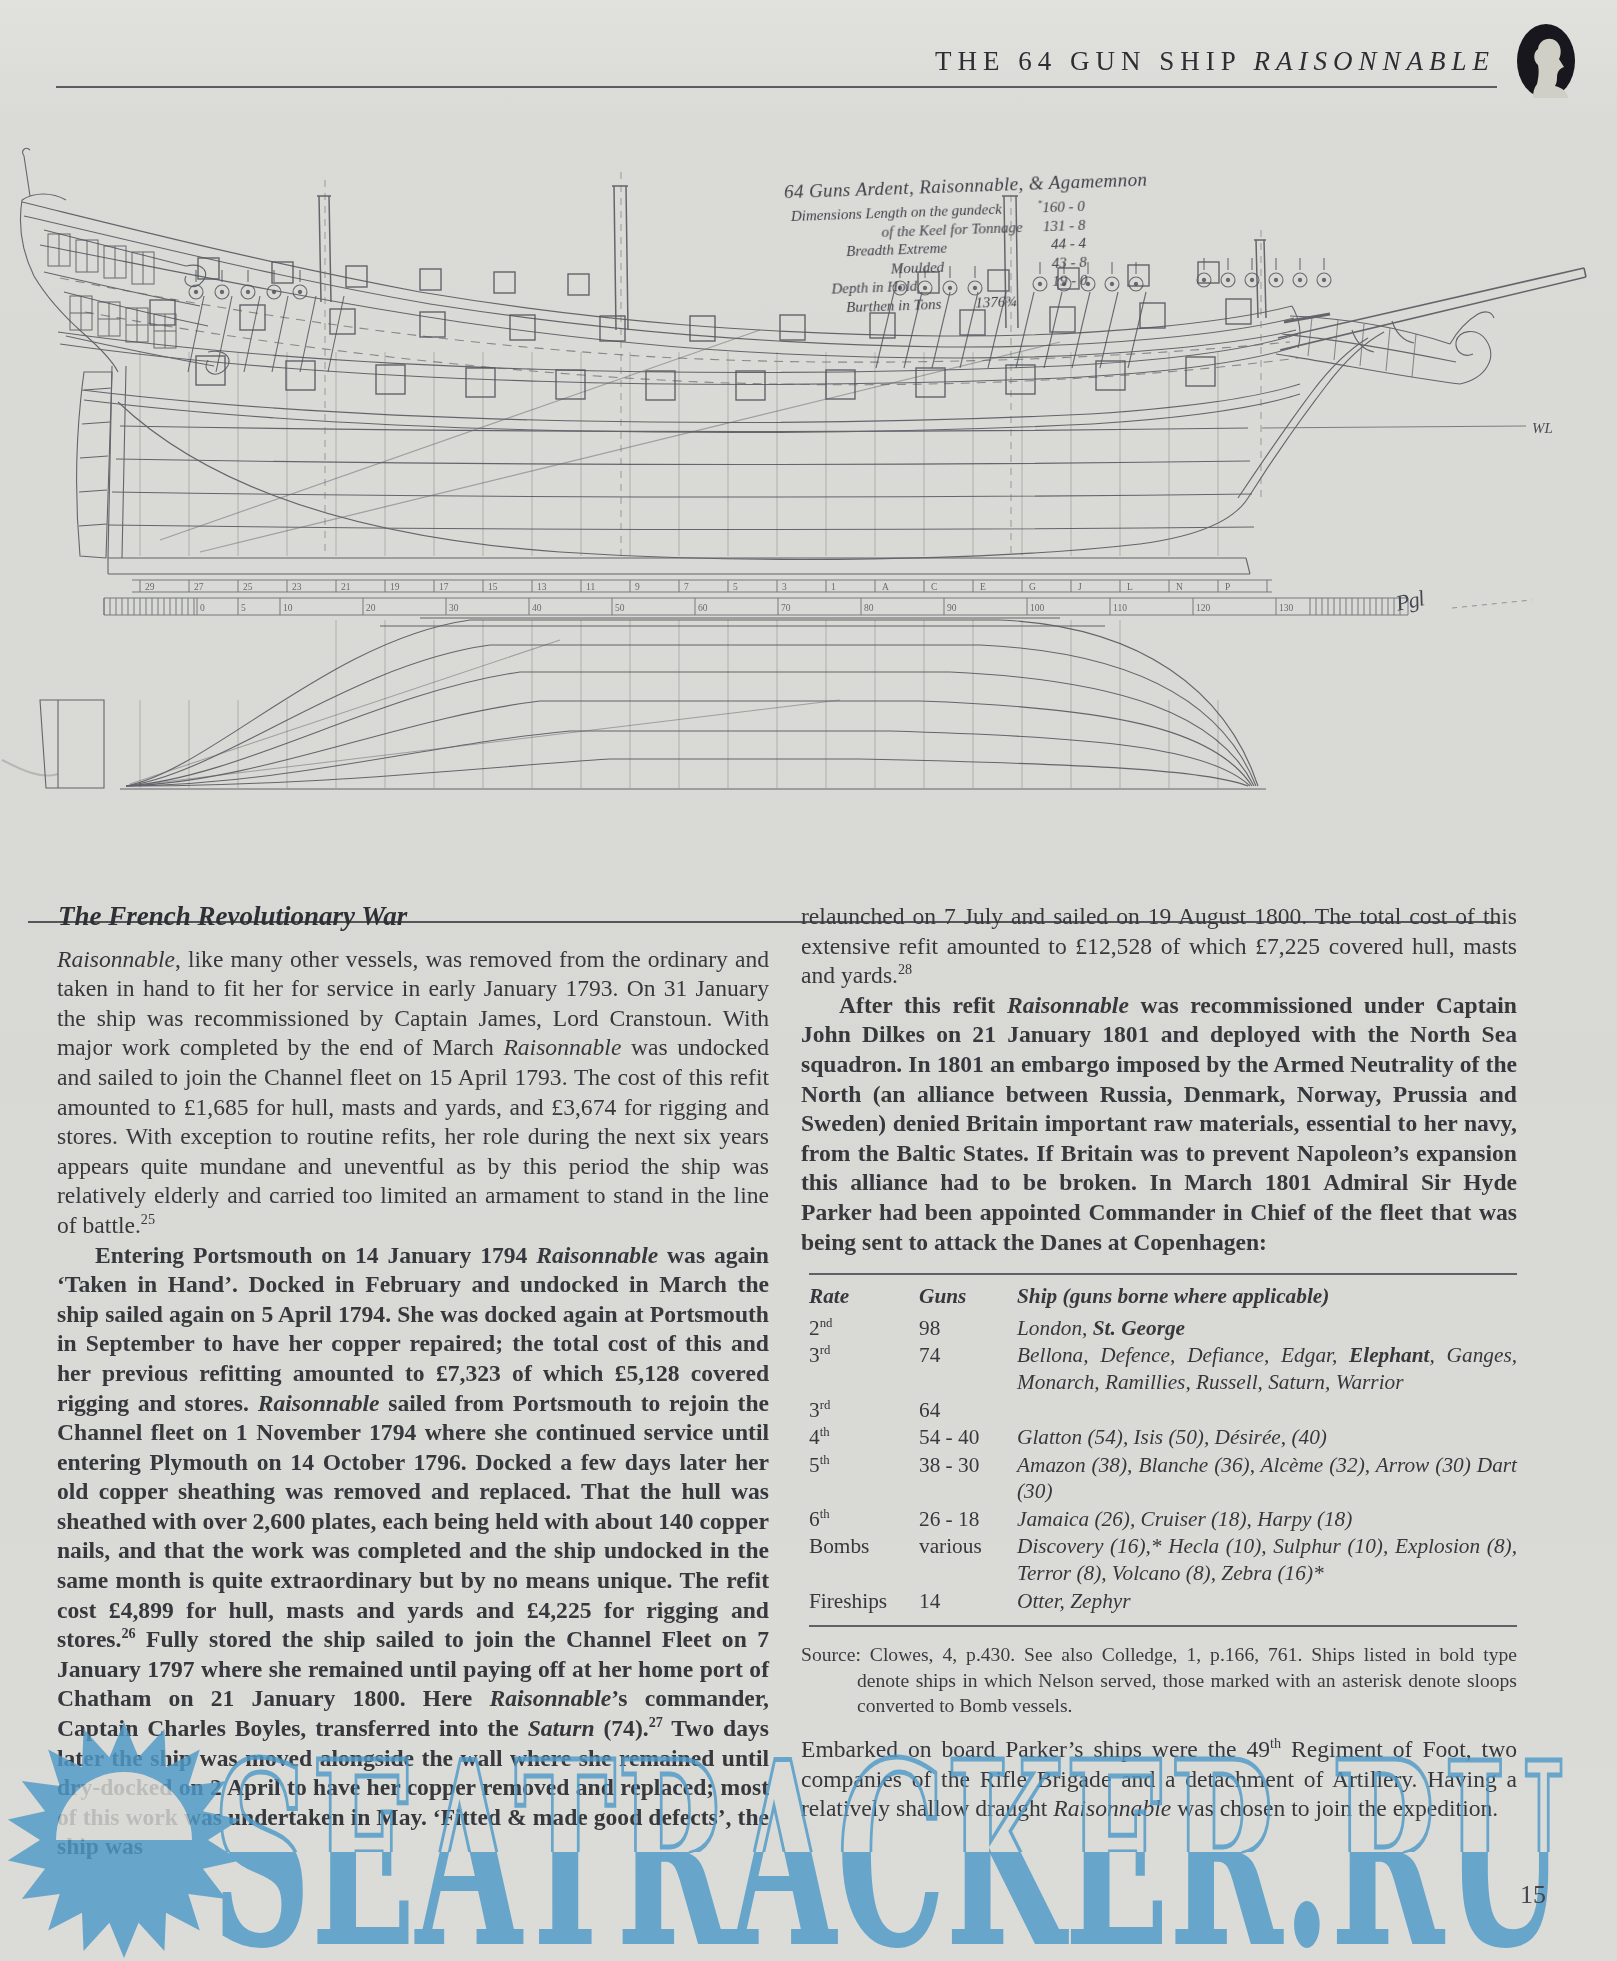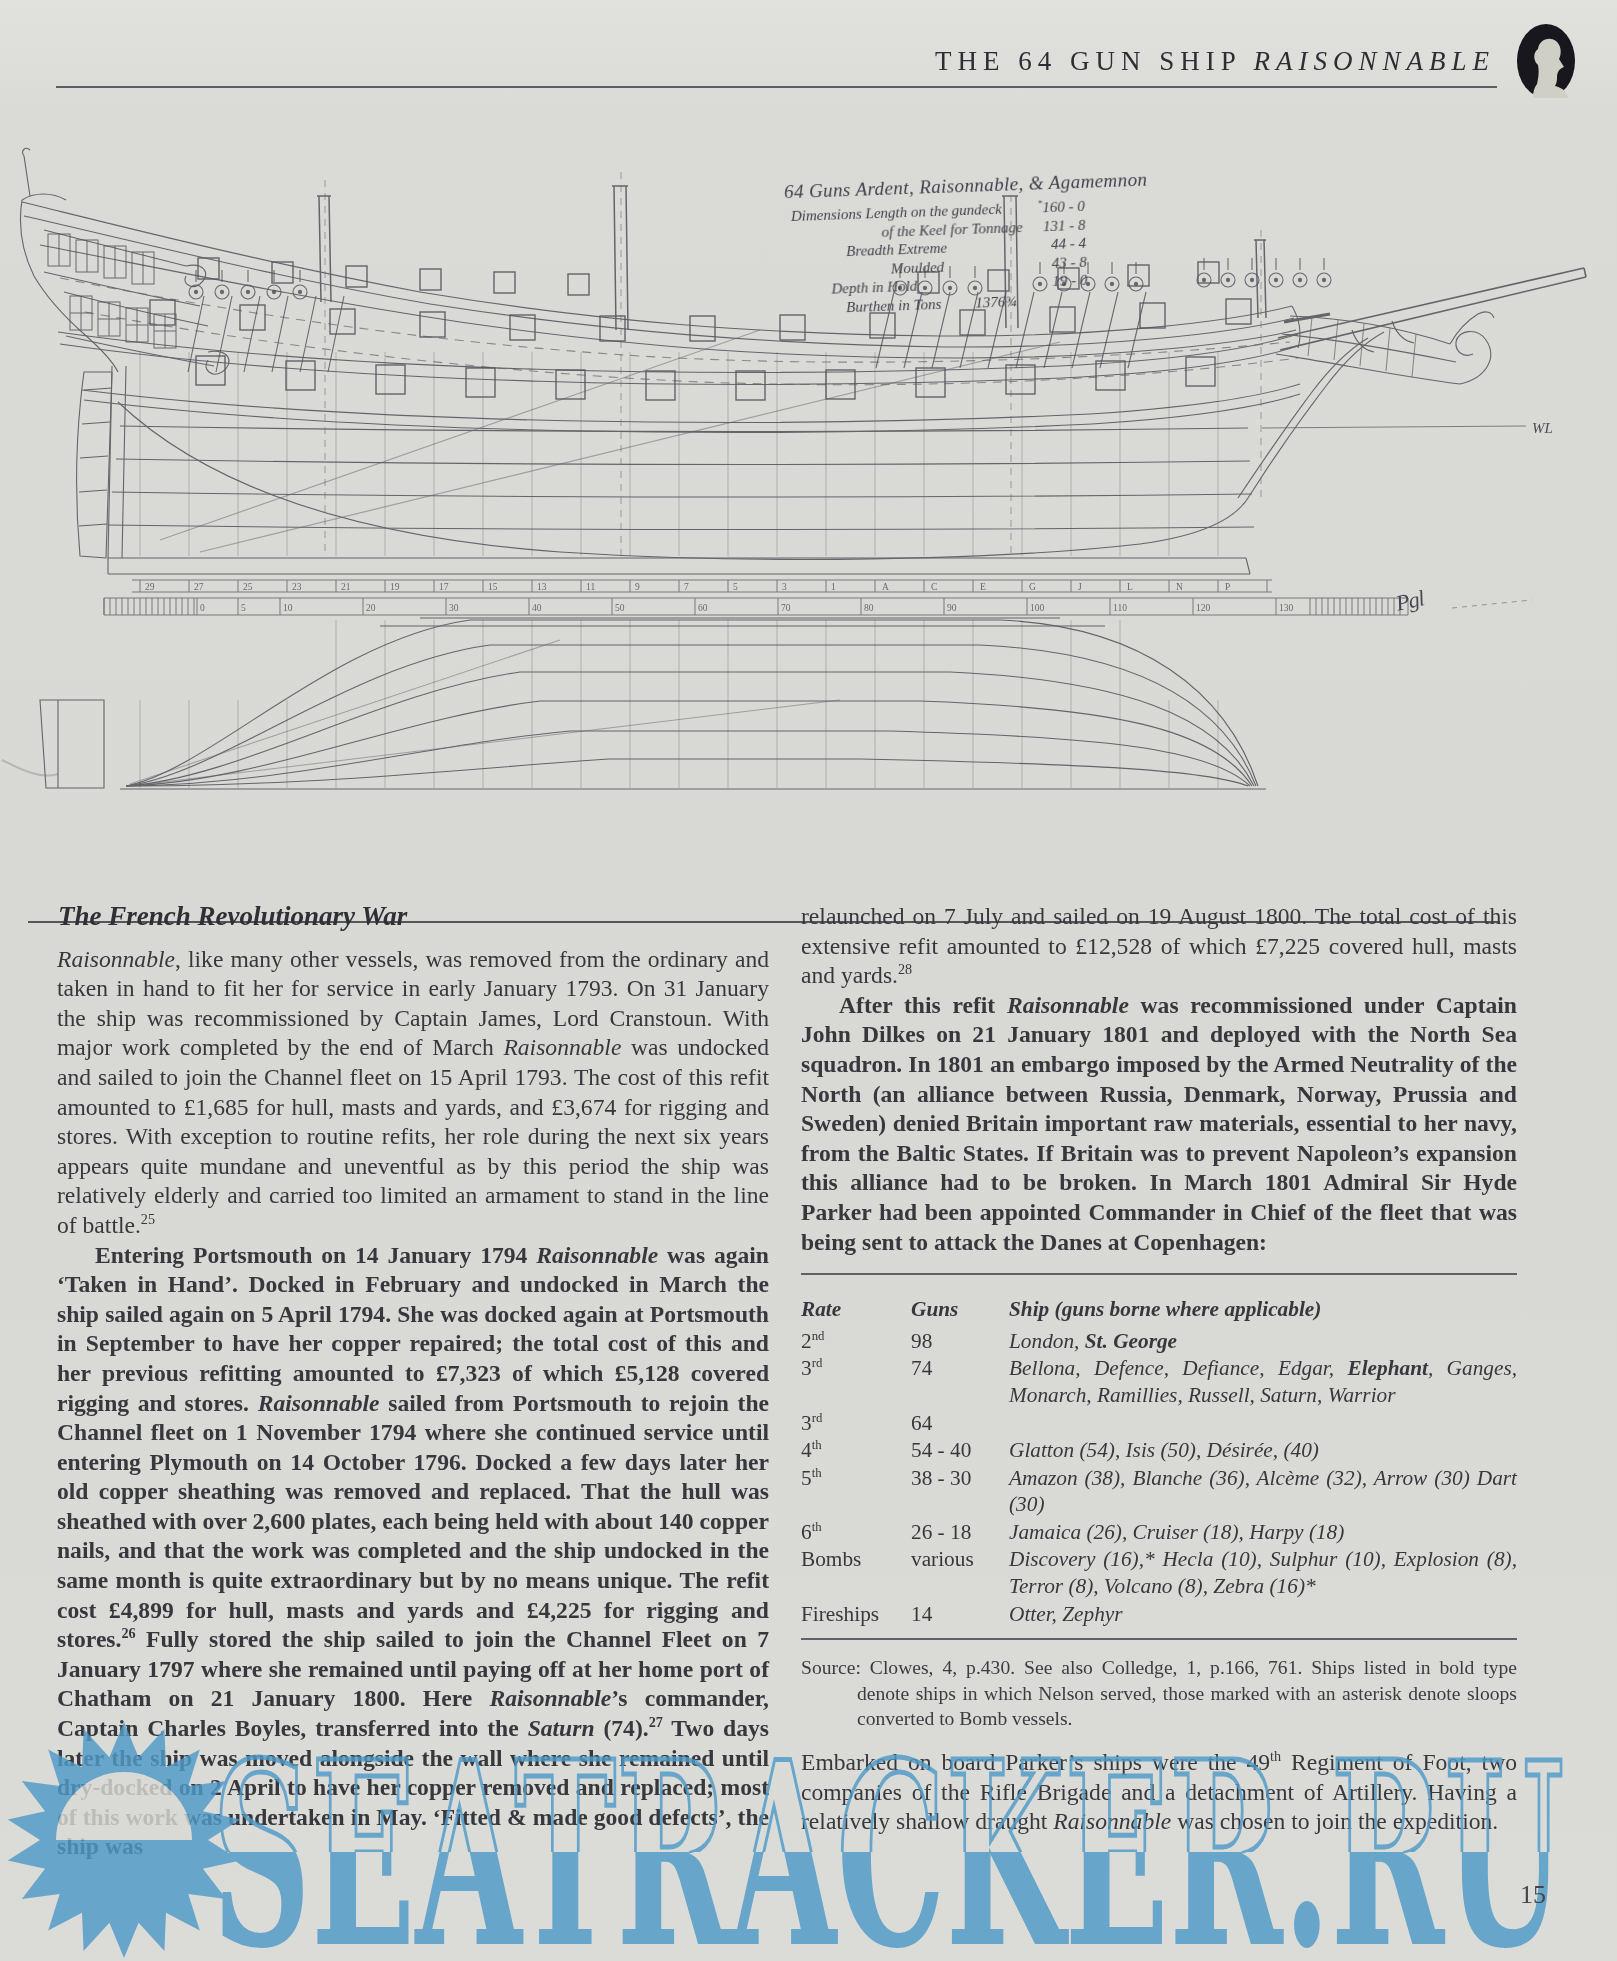--- a/index.html
+++ b/index.html
@@ -27,21 +27,21 @@
   .col{top:902px;text-align:justify;font-size:23.6px;line-height:29.6px;color:#37383d;}
   #col-left{left:57px;width:712px;}
   #col-right{left:801px;width:716px;}
   .col p{margin:0;}
   .col p.ind{text-indent:38px;font-weight:bold;}
   h2.warhead{font-size:27px;font-style:italic;font-weight:bold;margin:0 0 13px 1px;color:#2f3035;}
   sup{font-size:0.6em;vertical-align:super;line-height:0;}
   .st-i{font-style:italic;}
   .st-b{font-weight:bold;}
   
-  .tbl{margin:16px 0 0 0;border-top:2px solid #606168;border-bottom:2px solid #606168;padding:20px 0 10px 0;}
+  .tbl{margin:16px 0 0 8px;border-top:2px solid #606168;border-bottom:2px solid #606168;padding:7px 0 10px 0;}
   .t-row{display:flex;font-size:21.3px;line-height:26.6px;margin:1px 0;}
   .t-c1{width:110px;flex:none;}
   .t-c2{width:98px;flex:none;}
   .t-c3{flex:1;font-style:italic;}
   .t-head{font-weight:bold;font-style:italic;margin-bottom:5px;}
   .t-head .t-c3{font-style:italic;}
   .src-note{margin-top:15px;font-size:19.6px;line-height:25.6px;padding-left:56px;text-indent:-56px;color:#3b3c41;}
   .after-tbl{margin-top:16px;}
   
   .pg-num{top:1880px;left:1520px;font-size:26px;color:#45464b;}

